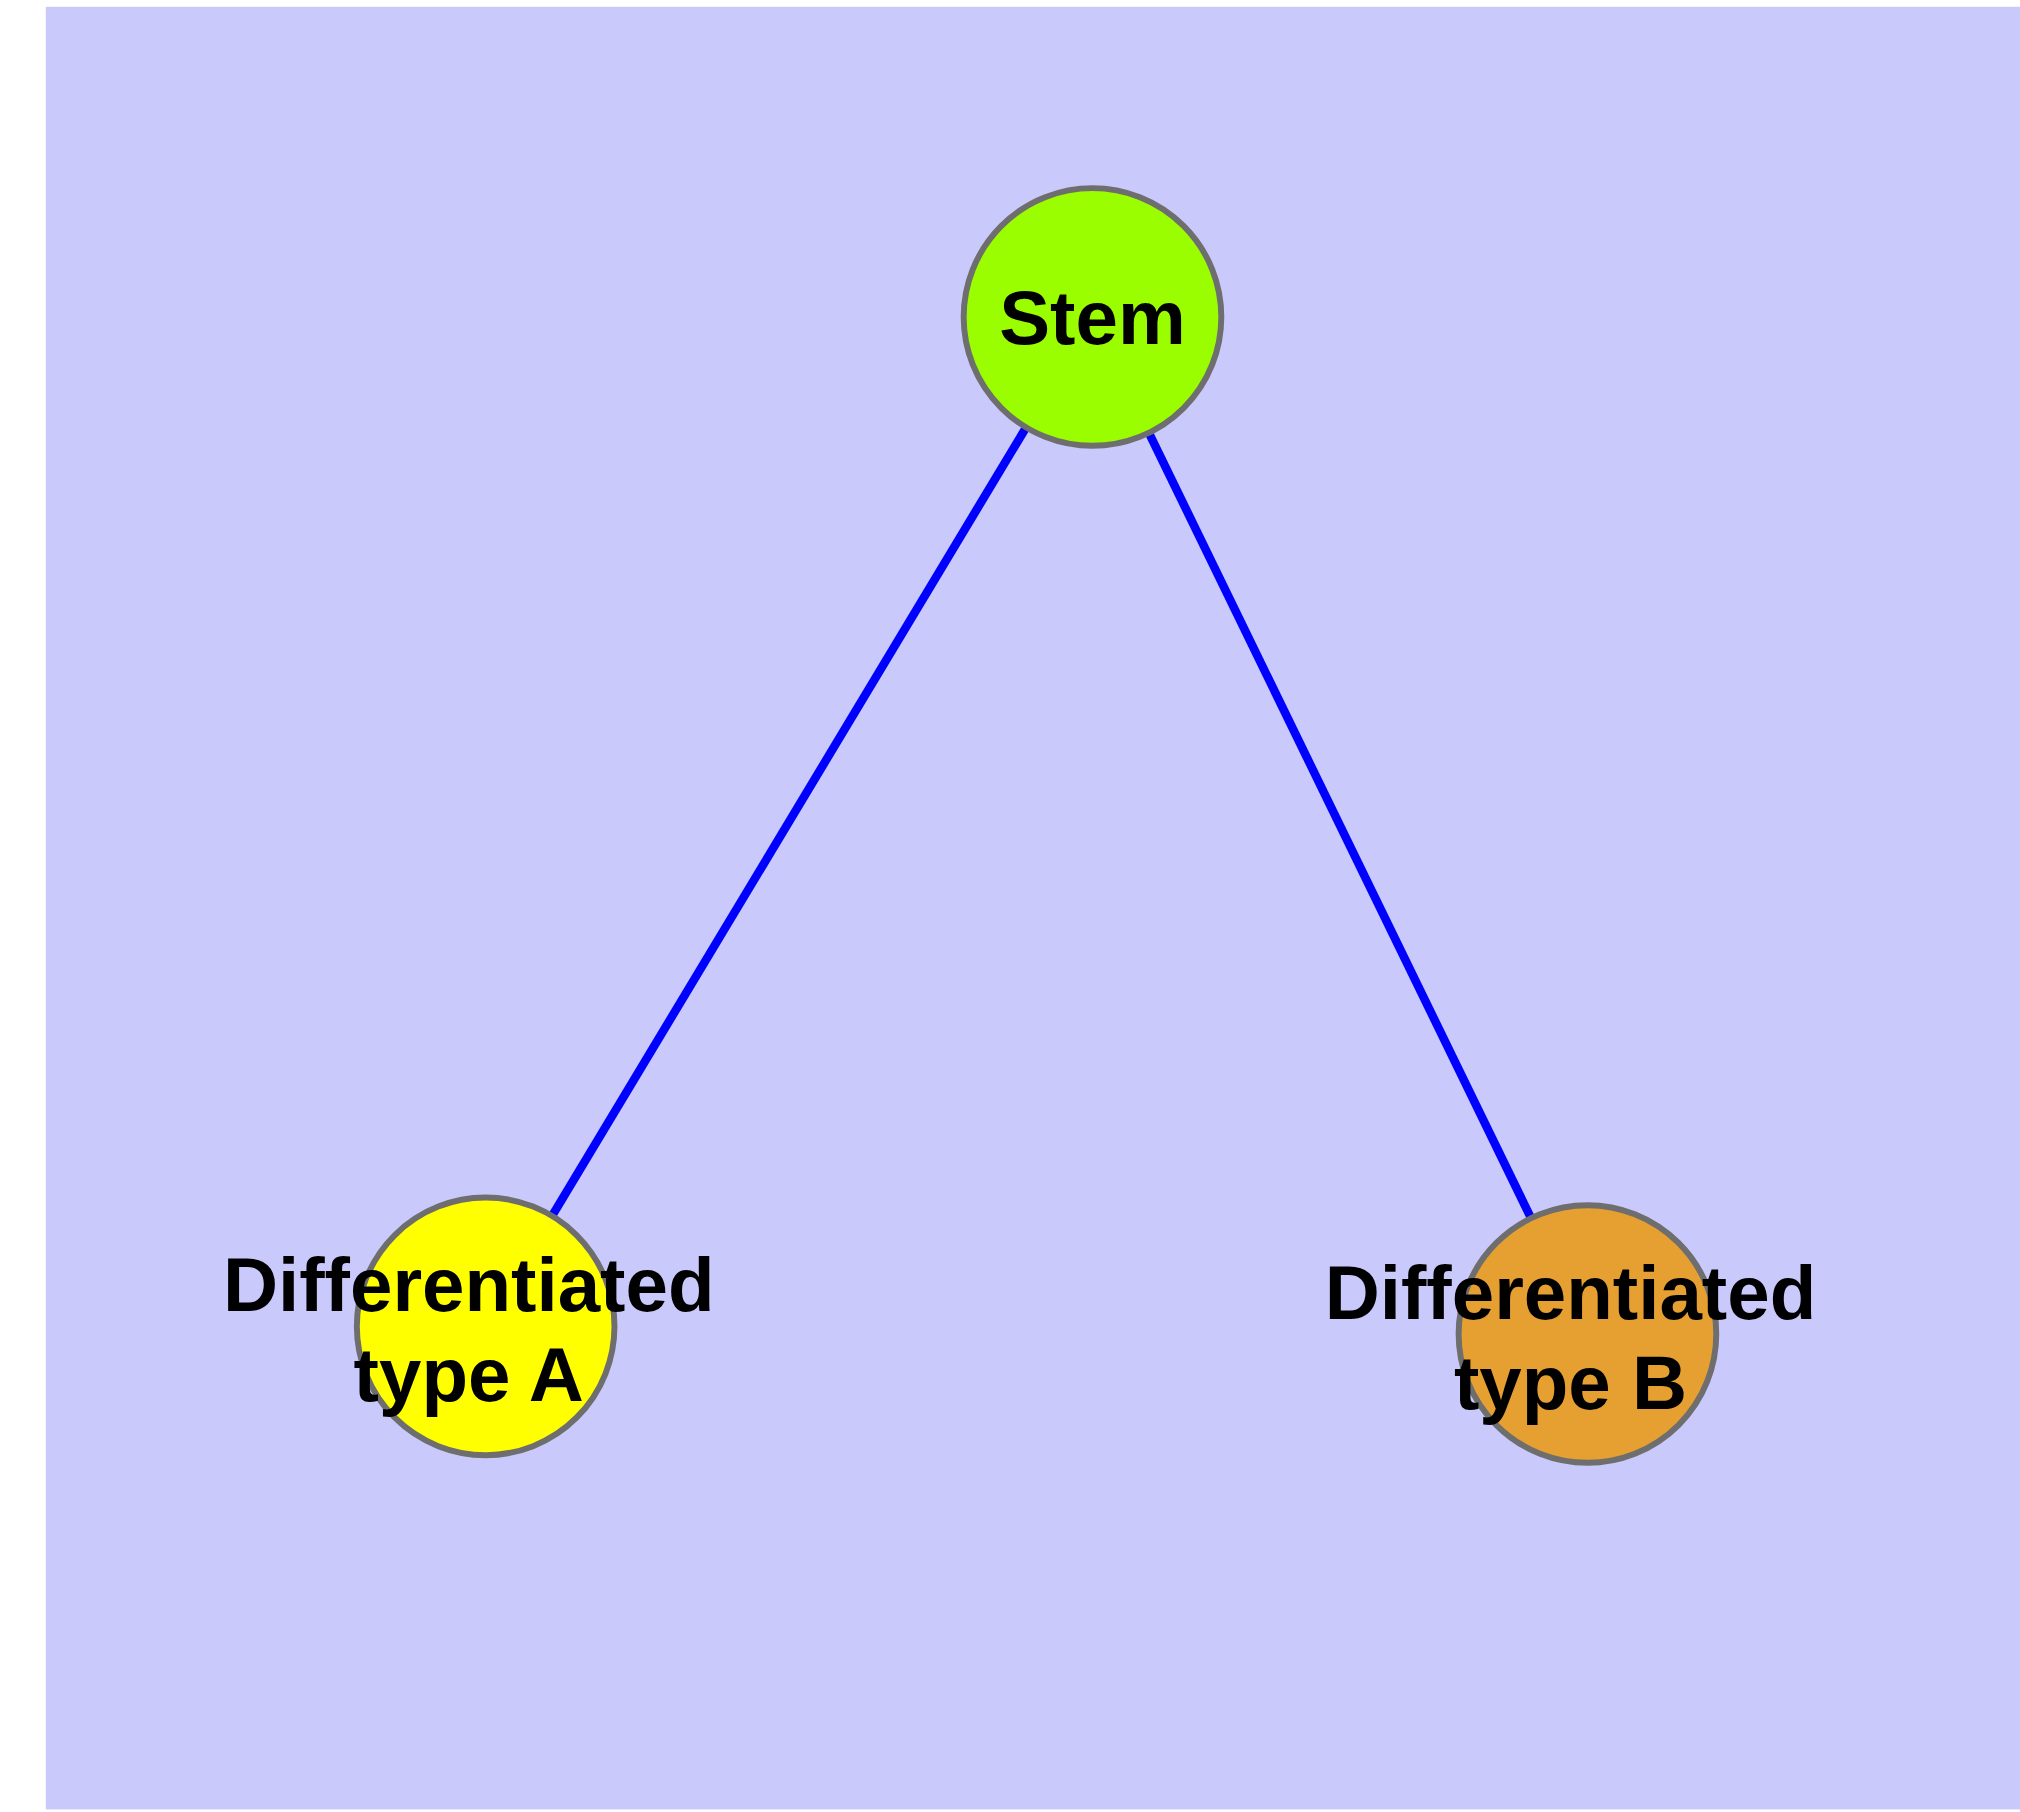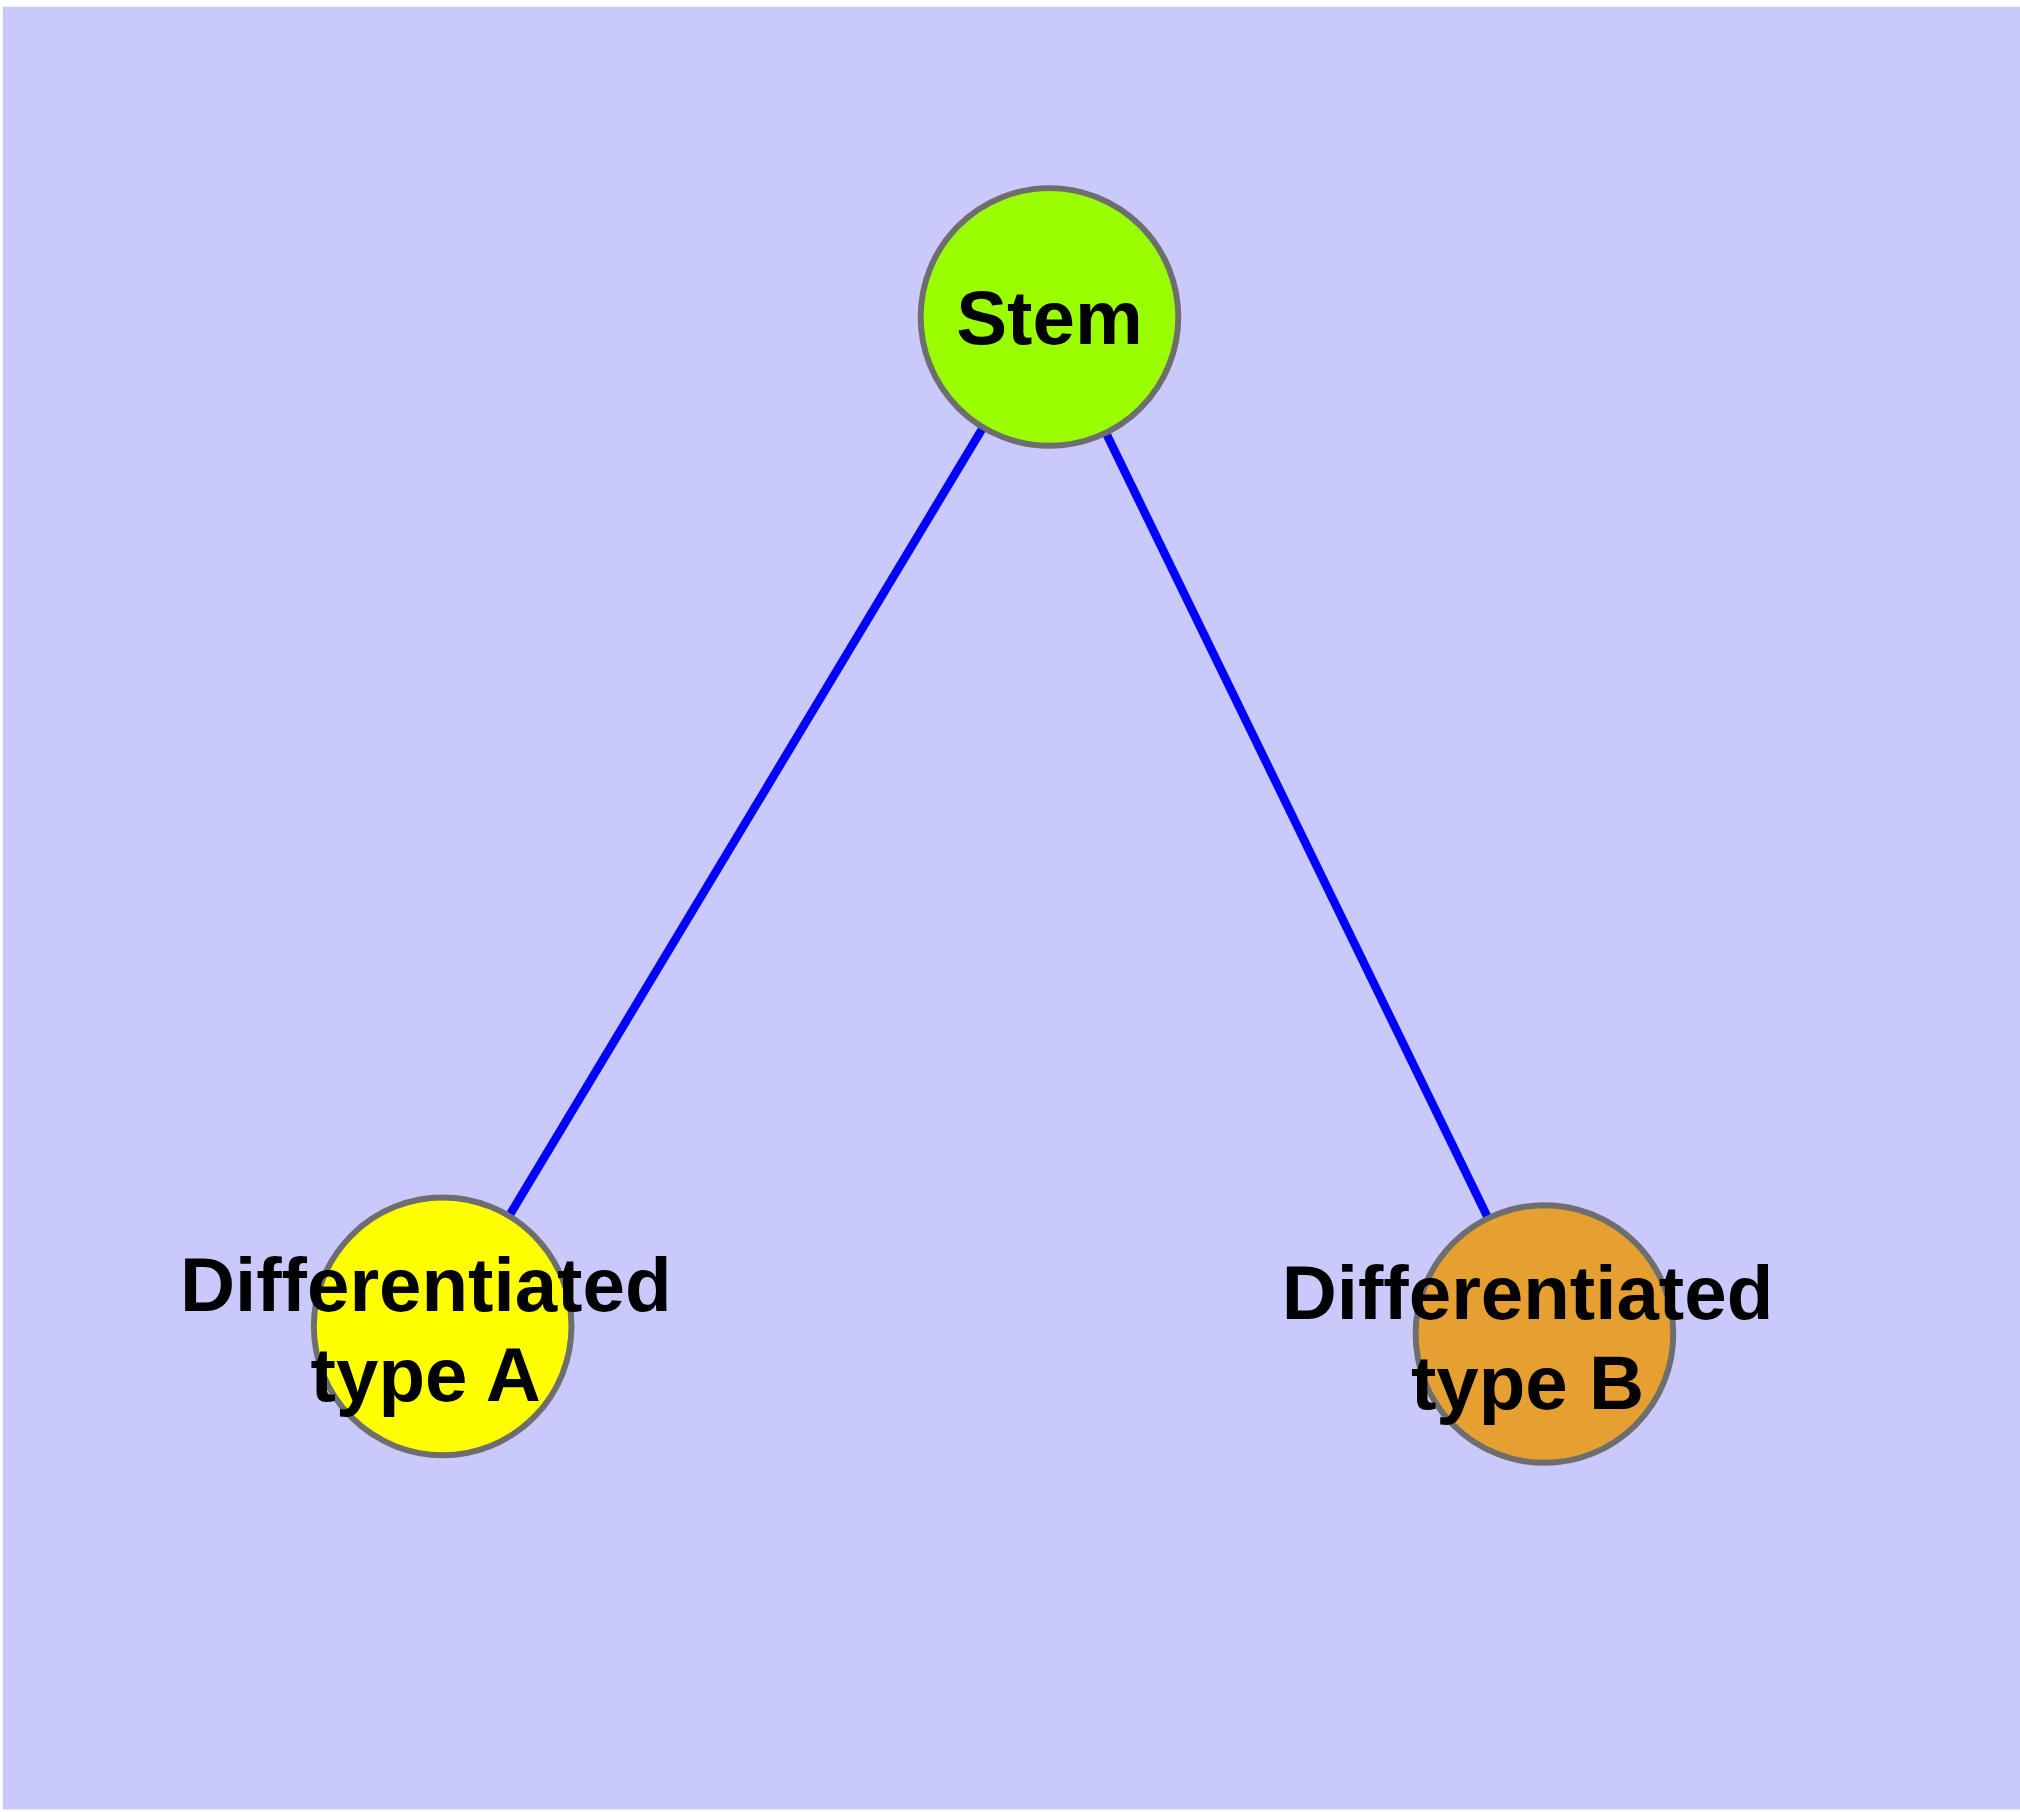--- a/index.html
+++ b/index.html
@@ -7,20 +7,21 @@
     padding: 0;
     background: #FFFFFF;
     width: 2021px;
     height: 1812px;
     overflow: hidden;
   }
   .stage {
     position: relative;
     width: 1612px;
     height: 1812px;
+    margin-left: 43px;
   }
   svg {
     display: block;
     position: absolute;
     top: 0;
     left: 0;
   }
   .node-circle {
     stroke-width: 7px;
   }

